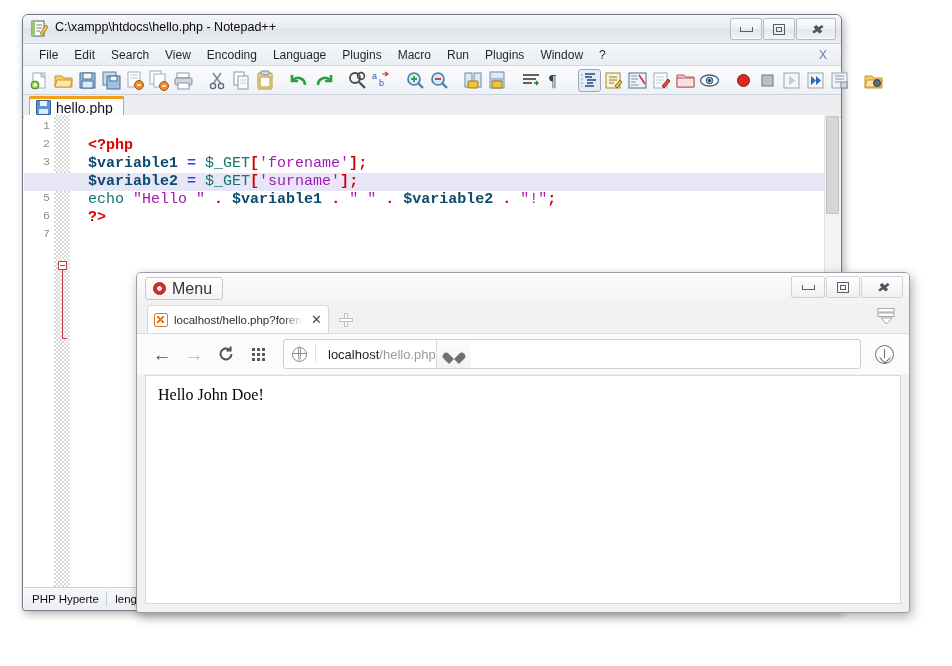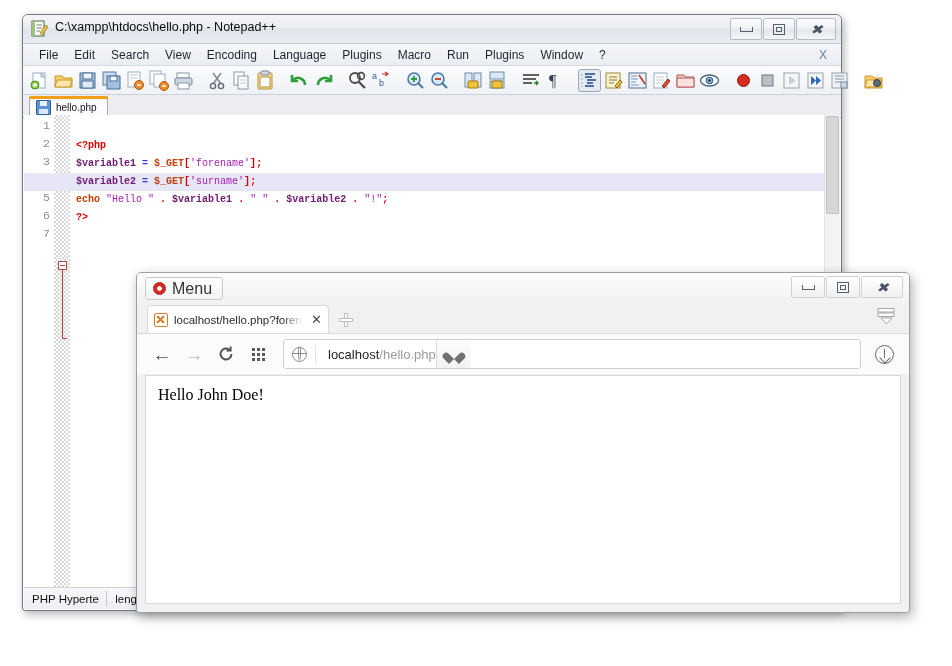--- a/index.html
+++ b/index.html
@@ -88,21 +88,21 @@
     background:#fbfcfd;border:1px solid #a8aeb6;border-bottom:none;
     border-radius:2px 2px 0 0;
     padding:0 10px 0 6px;
     display:flex;align-items:center;gap:5px;
     box-shadow:0 -2px 0 #f0a81e inset, 0 0 0 0 transparent;
   }
   #npp-tab:before{
     content:"";position:absolute;left:-1px;right:-1px;top:-1px;height:3px;
     background:#f2a01c;border-radius:2px 2px 0 0;
   }
-  #npp-tab .tabtxt{font-size:10px;color:#101418;}
+  #npp-tab .tabtxt{font-size:14px;color:#101418;}
   .save-ico{width:13px;height:13px;background:#5c93d6;border:1px solid #33608f;border-radius:1px;position:relative;}
   .save-ico:before{content:"";position:absolute;left:3px;top:0;width:7px;height:5px;background:#e9f1fb;}
   .save-ico:after{content:"";position:absolute;left:2px;bottom:0;width:9px;height:5px;background:#dcebfb;}
 
   
   #npp-editor{
     position:absolute;left:1px;right:1px;top:100px;bottom:22px;
     background:#ffffff;
     overflow:hidden;
   }
@@ -115,29 +115,29 @@
     font-family:"Liberation Mono", monospace;font-size:11.5px;color:#8d8d8d;
   }
   #foldmargin{
     position:absolute;left:30px;top:0;width:16px;bottom:0;
     background:repeating-conic-gradient(#d9d9d9 0% 25%, #ffffff 0% 50%) 0 0/4px 4px;
   }
   #codearea{
     position:absolute;left:46px;top:0;right:0;bottom:0;background:#fff;
   }
   .cline{
-    position:absolute;left:4px;right:0;height:18px;
-    font-family:"Liberation Mono", monospace;font-size:10px;
+    position:absolute;left:16px;right:0;height:18px;
+    font-family:"Liberation Mono", monospace;font-size:15px;
     white-space:pre;line-height:18px;padding-left:2px;
   }
   #hl-row{position:absolute;left:-46px;right:0;height:18px;background:#e6e6f7;}
   .t-tag{color:#e00000;font-weight:bold;}
-  .t-var{color:#701a75;font-weight:bold;}
+  .t-var{color:#0c4a6e;font-weight:bold;}
   .t-op{color:#3a3adb;font-weight:bold;}
-  .t-kw{color:#c2410c;font-weight:bold;}
+  .t-kw{color:#0f766e;font-weight:normal;}
   .t-str{color:#a21caf;}
   .t-brk{color:#d40000;font-weight:bold;}
   .t-semi{color:#d40000;font-weight:bold;}
   .t-dot{color:#d40000;font-weight:bold;}
   .t-plain{color:#000000;}
   
   #foldbox{
     position:absolute;left:34px;top:146px;width:9px;height:9px;
     border:1px solid #b44;background:#fff;box-sizing:border-box;
   }

